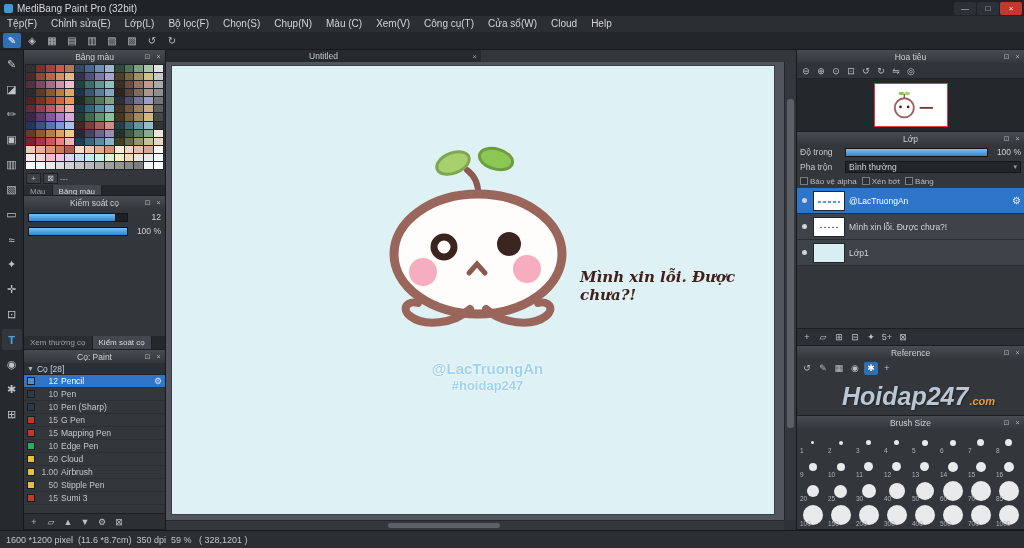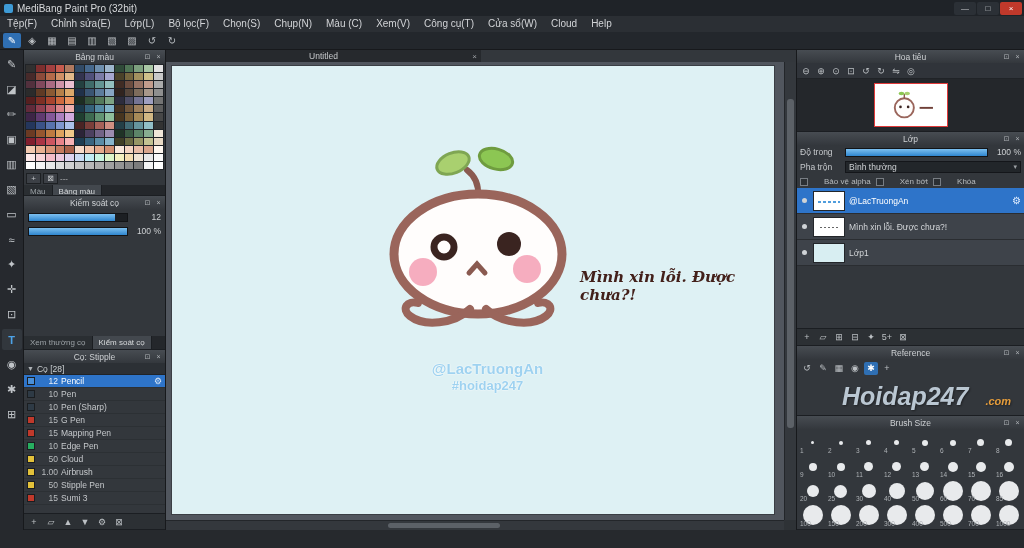--- a/index.html
+++ b/index.html
@@ -115,21 +115,21 @@
 .nav-view{flex:1;background:#24272b;position:relative}
 .nav-thumb{position:absolute;left:50%;top:50%;transform:translate(-50%,-50%);width:74px;
   height:44px;background:#fff;border:1px solid #e03a3a}
 .layers-panel{height:214px;flex:none}
 .lrow{display:flex;align-items:center;gap:3px;padding:2px 3px;font-size:8.5px;color:#c6c9cc}
 .llabel{flex:none;width:42px}
 .blend-select{flex:1;height:12px;background:#22262a;border:1px solid #14161a;display:flex;
   align-items:center;padding:0 3px;font-size:8.5px;color:#ced1d4}
 .caret{margin-left:auto;font-size:7px;color:#9da1a5}
 .lchecks{display:flex;align-items:center;gap:5px;padding:2px 3px;font-size:8px;color:#b6babd}
-.cbwrap{display:flex;align-items:center;gap:16px}
+.cbwrap{display:flex;align-items:flex-start;gap:2px}
 .cb{width:8px;height:8px;border:1px solid #787d83;background:#2b2f33;flex:none}
 .layer-list{height:130px;flex:none;display:flex;flex-direction:column;background:#33373c}
 .lay{height:26px;flex:none;display:flex;align-items:center;gap:4px;padding:0 3px;
   background:#3e434a;border-bottom:1px solid #2a2d31;font-size:8.5px;color:#d2d5d8}
 .lay.sel{background:#2e74c9;color:#fff}
 .eye{width:5px;height:5px;border-radius:50%;background:#cfd3d6;flex:none;margin:0 2px}
 .lthumb{width:32px;height:20px;flex:none;border:1px solid #23262a;position:relative;
   overflow:hidden;background:#fff}
 .lname{flex:1;overflow:hidden;white-space:nowrap;text-overflow:ellipsis}
 .lgear{flex:none;color:#e3efff;font-size:10px}
@@ -155,21 +155,21 @@
 
 
 .statusbar{position:absolute;left:0;right:0;bottom:0;height:18px;background:#2b2f34;
   border-top:1px solid #17191c;display:flex;align-items:center;padding:0 6px;
   font-size:9px;color:#c3c6c9}
 .statusbar span{white-space:pre}
 
 
 .site-wm{position:absolute;left:842px;top:382px;z-index:50;font-style:italic;font-weight:bold;
   font-size:25px;color:#c2cfdb;opacity:.95;text-shadow:1px 1px 2px rgba(0,0,0,.4)}
-.site-wm .tld{font-size:11px;color:#f0a23a;margin-left:17px}
+.site-wm .tld{font-size:11px;color:#f0a23a;margin-left:1px}
 </style>
 </head>
 <body>
 
 <div class="app">
 
   <div class="titlebar">
     <span class="app-icon"></span>
     <span>MediBang Paint Pro (32bit)</span>
     <span class="win-controls">
@@ -454,21 +454,21 @@
           </div>
         </div>
       <div class="tabs">
           <span class="tab">Xem thường cọ</span>
           <span class="tab active">Kiểm soát cọ</span>
         </div>
     </div>
 
     <div class="panel brush-panel">
       <div class="phead">
-        <span>Cọ: Stipple</span>
+        <span>Cọ: Paint</span>
         <span class="phicons">
             <span class="ph-ic">⊡</span>
             <span class="ph-ic">×</span>
           </span>
       </div>
       <div class="bgroup">
         <span class="tri">▼</span>
         <span>Cọ [28]</span>
       </div>
       <div class="brush-list">
@@ -636,21 +636,21 @@
           <span class="cbwrap">
             <span class="cb"></span>
             <span class="cblab">Bảo vệ alpha</span>
           </span>
           <span class="cbwrap">
             <span class="cb"></span>
             <span class="cblab">Xén bớt</span>
           </span>
           <span class="cbwrap">
             <span class="cb"></span>
-            <span class="cblab">Khóa</span>
+            <span class="cblab">Bảng</span>
           </span>
         </div>
       <div class="layer-list">
           <div class="lay sel">
             <span class="eye"></span>
             <span class="lthumb th-scribble"></span>
             <span class="lname">@LacTruongAn</span>
             <span class="lgear">⚙</span>
           </div>
           <div class="lay">
@@ -827,18 +827,21 @@
             <span class="bs-num">700</span>
           </div>
           <div class="bs-cell">
             <span class="bs-dot" style="height: 20px; width: 20px;"></span>
             <span class="bs-num">1000</span>
           </div>
         </div>
     </div>
   </div>
 
+  <div class="statusbar">
+    <span>1600 *1200 pixel  (11.6 *8.7cm)  350 dpi  59 %   ( 328,1201 )</span>
+  </div>
 
   <div class="site-wm">
     <span>Hoidap247</span><span class="tld">.com</span>
   </div>
 
 </div>
 
 </body></html>

